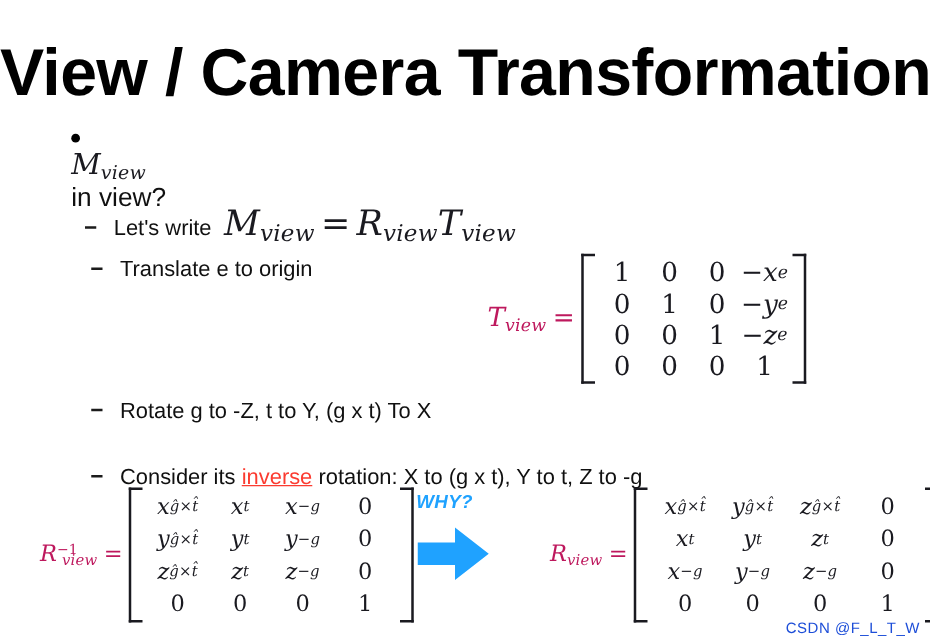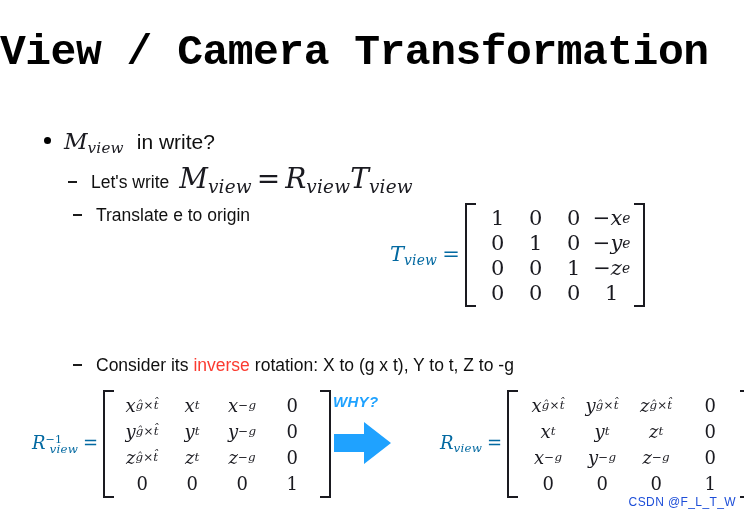--- a/index.html
+++ b/index.html
@@ -17,23 +17,23 @@
     color: #000000;
   }
 
   
   #slide-title {
     position: absolute;
     left: 0;
     top: 28px;
     width: 603px;
     text-align: center;
-    font-family: Liberation Mono, monospace;
+    font-family: Liberation Sans, sans-serif;
     font-weight: bold;
-    font-size: 43px;
+    font-size: 53px;
     letter-spacing: -0.5px;
     color: #000000;
     white-space: nowrap;
   }
 
   
   .math {
     font-family: "DejaVu Serif", "Liberation Serif", serif;
     font-style: italic;
     color: #1a1a20;
@@ -101,21 +101,21 @@
   
   .eq {
     position: absolute;
     display: flex;
     align-items: center;
     white-space: nowrap;
   }
   .eq-lhs {
     font-family: "DejaVu Serif", "Liberation Serif", serif;
     font-style: italic;
-    color: #0369a1;
+    color: #be185d;
   }
   .matrix {
     display: inline-flex;
     align-items: stretch;
     position: relative;
   }
   .brk {
     width: 9px;
     border-top: 2px solid #1a1a20;
     border-bottom: 2px solid #1a1a20;
@@ -185,24 +185,24 @@
     white-space: nowrap;
   }
 </style>
 </head>
 <body>
 
 <div id="slide">
 
   <div id="slide-title">View / Camera Transformation</div>
 
-  <div class="bullet-l1" style="left:44px; top:128px;">
+  <div class="bullet-l1" style="left:44px; top:112px;flex-direction:column;">
     <span class="disc"></span>
     <span class="math" style="font-size:23px;"><span>M</span><sub>view</sub></span>
-    <span class="txt" style="margin-left:13px;">in write?</span>
+    <span class="txt" style="margin-left:13px;">in view?</span>
   </div>
 
   <div class="bullet-l2" style="left:68px; top:162px;">
     <span class="dash"></span>
     <span class="txt">Let's write</span>
     <span class="math" style="font-size:28px; margin-left:10px;"><span>M</span><sub>view</sub><span class="op">=</span><span>R</span><sub>view</sub><span>T</span><sub>view</sub></span>
   </div>
 
   <div class="bullet-l2" style="left:73px; top:205px;">
     <span class="dash"></span>
@@ -245,25 +245,29 @@
           <span class="mcell num">0</span>
           <span class="mcell num">0</span>
           <span class="mcell num">0</span>
           <span class="mcell num">1</span>
         </span>
       </span>
       <span class="brk brk-r"></span>
     </span>
   </div>
 
+  <div class="bullet-l2" style="left:73px; top:318px;">
+    <span class="dash"></span>
+    <span class="txt">Rotate g to -Z, t to Y, (g x t) To X</span>
+  </div>
 
   <div class="bullet-l2" style="left:73px; top:355px;">
     <span class="dash"></span>
     <span class="txt">Consider its</span>
-    <span class="txt hl-red" style="margin:0 5px;">inverse</span>
+    <span class="txt hl-red" style="margin:16px 5px;text-decoration:underline;">inverse</span>
     <span class="txt">rotation: X to (g x t), Y to t, Z to -g</span>
   </div>
 
   <div class="eq" id="eq-rinv">
     <span class="eq-lhs math"><span>R</span><sup>−1</sup><sub style="margin-left:-1.05em;">view</sub><span class="op">=</span></span>
     <span class="matrix">
       <span class="brk brk-l"></span>
       <span class="mrows">
         <span class="mrow">
           <span class="mcell math">

